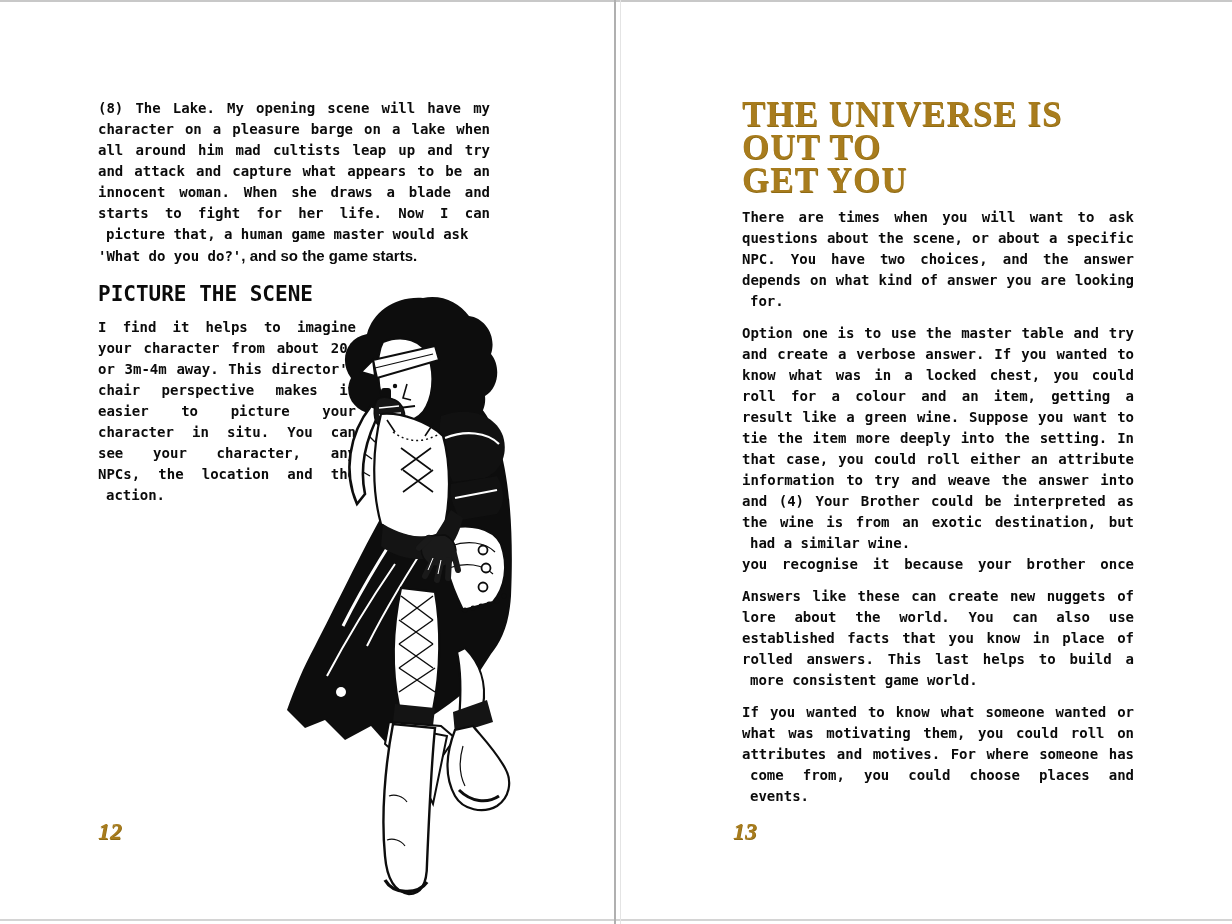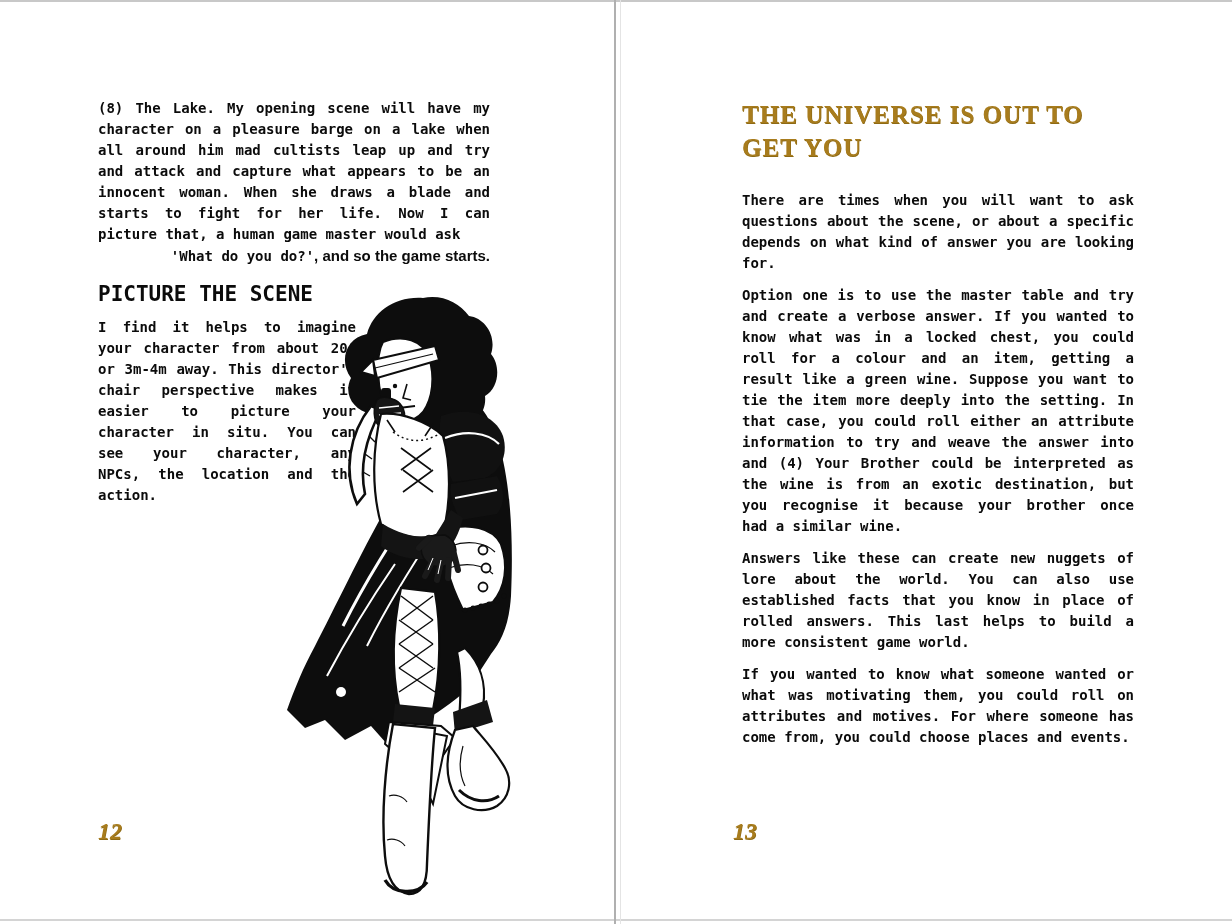--- a/index.html
+++ b/index.html
@@ -35,23 +35,23 @@
   .rp-flow { left: 121px; top: 98px; width: 392px; }
 
   .mono {
     font-family: "DejaVu Sans Mono", monospace;
     font-weight: 700;
     font-size: 14px;
     line-height: 21px;
     color: var(--ink);
   }
   .jline { text-align: justify; text-align-last: justify; }
-  .jline.last { text-align-last: left; }
-
-  .mixed-line { text-align: right; }
+  .jline.last { text-align-last: left; margin-left: 8px; }
+
+  .mixed-line { text-align: left; }
   .sans-run {
     font-family: "Liberation Sans", sans-serif;
     font-weight: 700;
     font-size: 15px;
   }
 
   .para { margin-bottom: 11px; }
   .para-intro { margin-bottom: 16px; }
 
   .section-heading {
@@ -62,26 +62,26 @@
     color: var(--ink);
     letter-spacing: 0px;
     margin-bottom: 12px;
   }
 
   .scene-col { width: 258px; }
 
   .display-heading {
     font-family: "Liberation Serif", serif;
     font-weight: 700;
-    font-size: 25px;
+    font-size: 35px;
     line-height: 33px;
     letter-spacing: 1px;
     color: var(--gold);
     text-shadow: 0.6px 0.6px 0 #8e6a14;
-    margin-bottom: 26px;
+    margin-bottom: 10px;
   }
 
   .page-number {
     position: absolute;
     top: 818px;
     font-family: "Liberation Serif", serif;
     font-style: italic;
     font-weight: 700;
     font-size: 24px;
     color: var(--gold);
@@ -237,38 +237,39 @@
   <div class="flow rp-flow">
     <div class="display-heading">
       <div>THE UNIVERSE IS OUT TO</div>
       <div>GET YOU</div>
     </div>
 
     <div class="para mono">
       <div>
           <div class="jline">There are times when you will want to ask</div>
           <div class="jline">questions about the scene, or about a specific</div>
+          <div class="jline">NPC. You have two choices, and the answer</div>
           <div class="jline">depends on what kind of answer you are looking</div>
           <div class="jline last">for.</div>
         </div>
     </div>
     <div class="para mono">
       <div>
           <div class="jline">Option one is to use the master table and try</div>
           <div class="jline">and create a verbose answer. If you wanted to</div>
           <div class="jline">know what was in a locked chest, you could</div>
           <div class="jline">roll for a colour and an item, getting a</div>
           <div class="jline">result like a green wine. Suppose you want to</div>
           <div class="jline">tie the item more deeply into the setting. In</div>
           <div class="jline">that case, you could roll either an attribute</div>
           <div class="jline">information to try and weave the answer into</div>
           <div class="jline">and (4) Your Brother could be interpreted as</div>
           <div class="jline">the wine is from an exotic destination, but</div>
+          <div class="jline last">had a similar wine.</div>
           <div class="jline">you recognise it because your brother once</div>
-          <div class="jline last">had a similar wine.</div>
         </div>
     </div>
     <div class="para mono">
       <div>
           <div class="jline">Answers like these can create new nuggets of</div>
           <div class="jline">lore about the world. You can also use</div>
           <div class="jline">established facts that you know in place of</div>
           <div class="jline">rolled answers. This last helps to build a</div>
           <div class="jline last">more consistent game world.</div>
         </div>

